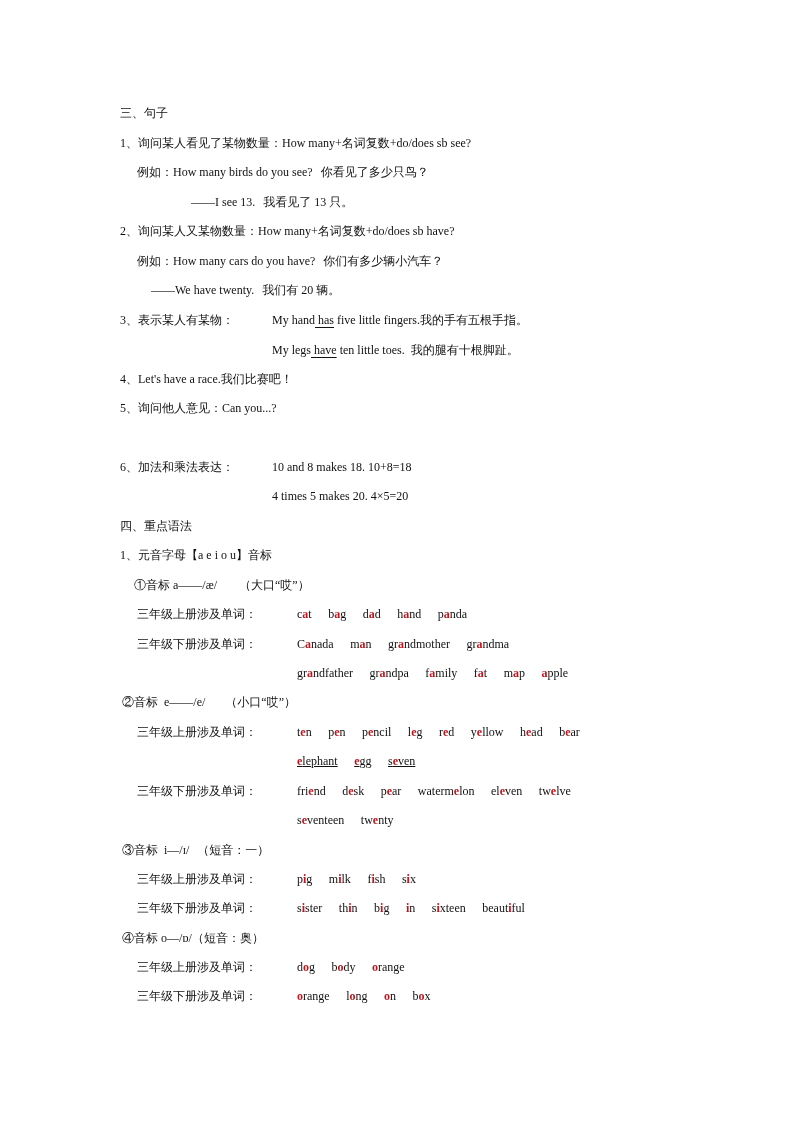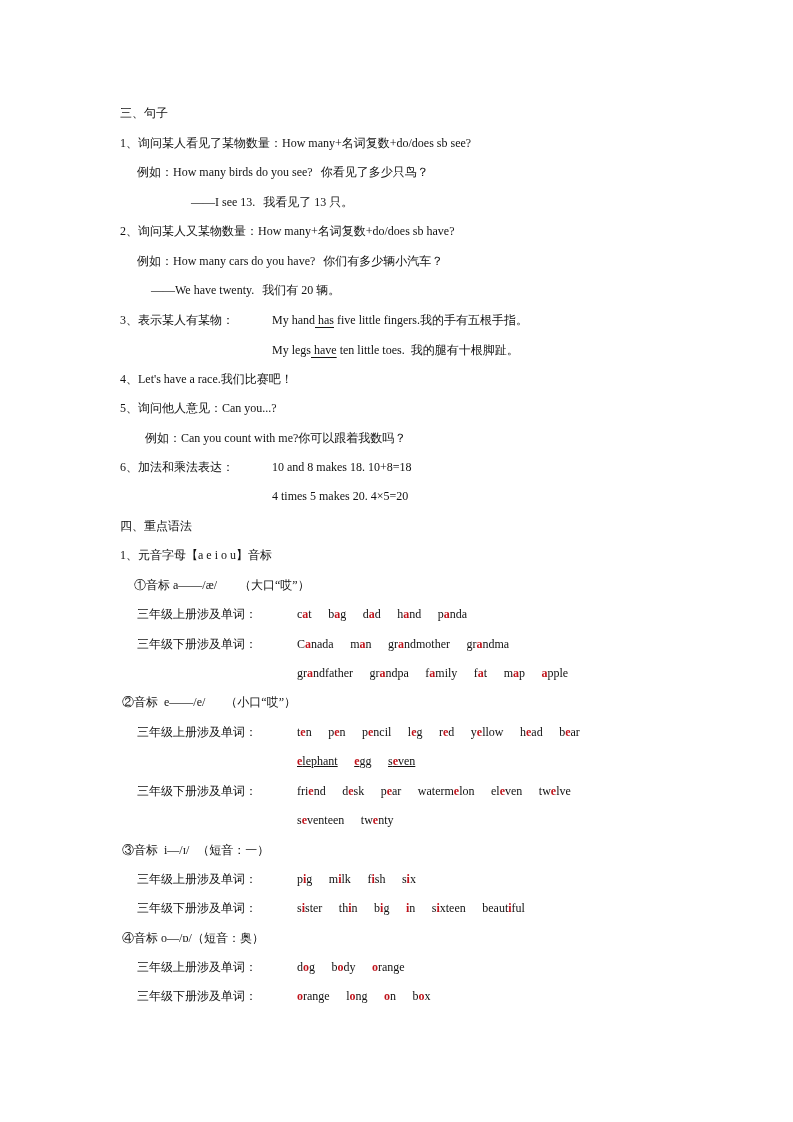--- a/index.html
+++ b/index.html
@@ -44,21 +44,20 @@
   <div class="ln" style="top:220px;left:120px;"><span>2、询问某人又某物数量：</span><span>How many+名词复数+do/does sb have?</span></div>
   <div class="ln" style="top:250px;left:137px;"><span>例如：</span><span>How many cars do you have?</span><span class="sp"></span><span>你们有多少辆小汽车？</span></div>
   <div class="ln" style="top:279px;left:151px;"><span>——We have twenty.</span><span class="sp"></span><span>我们有 20 辆。</span></div>
 
   <div class="ln" style="top:309px;left:120px;"><span class="lbl152">3、表示某人有某物：</span><span>My hand</span><span class="u"> has</span><span> five little fingers.我的手有五根手指。</span></div>
   <div class="ln" style="top:339px;left:272px;"><span>My legs</span><span class="u"> have</span><span> ten little toes.  我的腿有十根脚趾。</span></div>
 
   <div class="ln" style="top:368px;left:120px;"><span>4、</span><span>Let's have a race.我们比赛吧！</span></div>
 
   <div class="ln" style="top:397px;left:120px;"><span>5、询问他人意见：</span><span>Can you...?</span></div>
-  <div class="ln" style="top:427px;left:145px;"><span>例如：</span><span>Can you count with me?你可以跟着我数吗？</span></div>
 
   <div class="ln" style="top:456px;left:120px;"><span class="lbl152">6、加法和乘法表达：</span><span>10 and 8 makes 18. 10+8=18</span></div>
   <div class="ln" style="top:485px;left:272px;"><span>4 times 5 makes 20. 4×5=20</span></div>
 
   <div class="ln" style="top:515px;left:120px;">四、重点语法</div>
   <div class="ln" style="top:544px;left:120px;">1、元音字母【a e i o u】音标</div>
 
   <div class="ln" style="top:574px;left:134px;"><span>①音标 a——/æ/</span><span class="note-a">（大口“哎”）</span></div>
   <div class="ln" style="top:603px;left:137px;"><span class="lbl160">三年级上册涉及单词：</span><span class="w"><span>c</span><span class="hl">a</span><span>t</span></span><span class="w"><span>b</span><span class="hl">a</span><span>g</span></span><span class="w"><span>d</span><span class="hl">a</span><span>d</span></span><span class="w"><span>h</span><span class="hl">a</span><span>nd</span></span><span class="w"><span>p</span><span class="hl">a</span><span>nda</span></span></div>
   <div class="ln" style="top:633px;left:137px;"><span class="lbl160">三年级下册涉及单词：</span><span class="w"><span>C</span><span class="hl">a</span><span>nada</span></span><span class="w"><span>m</span><span class="hl">a</span><span>n</span></span><span class="w"><span>gr</span><span class="hl">a</span><span>ndmother</span></span><span class="w"><span>gr</span><span class="hl">a</span><span>ndma</span></span></div>

